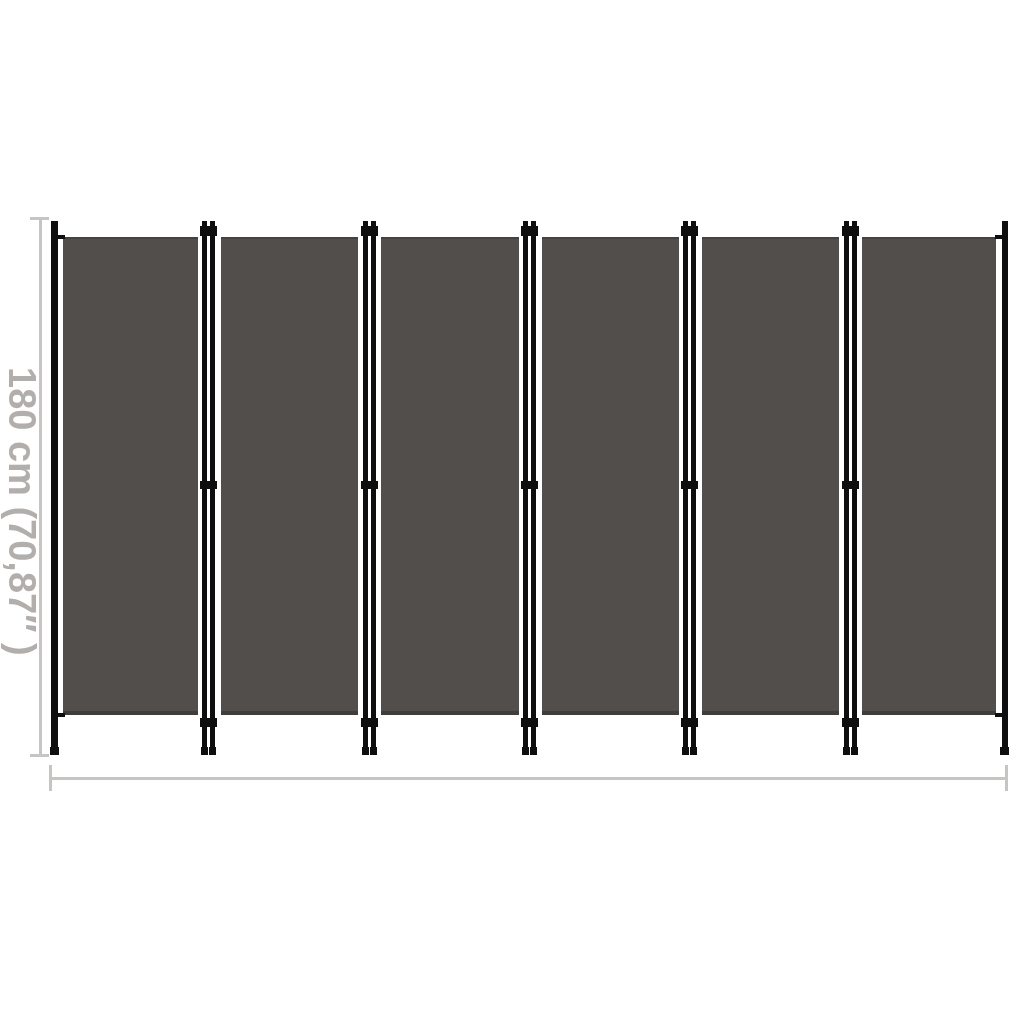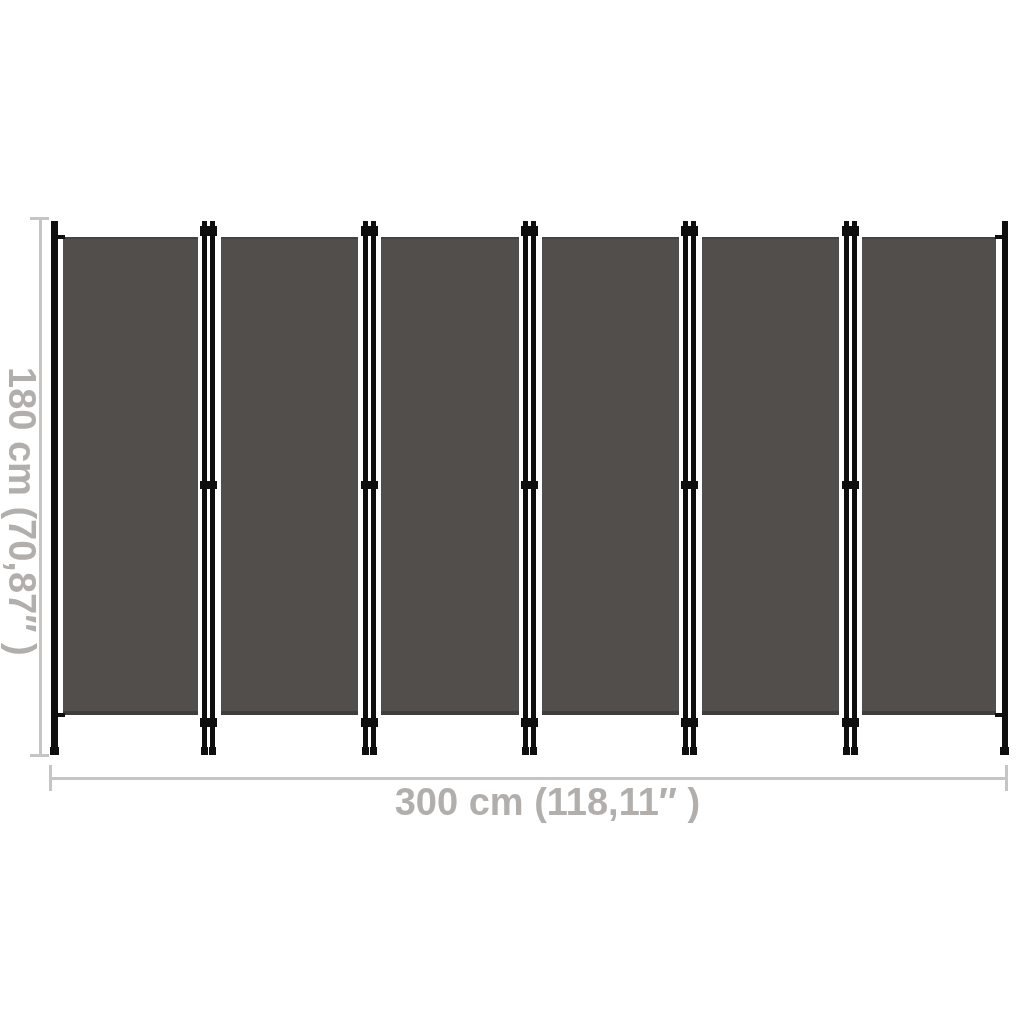--- a/index.html
+++ b/index.html
@@ -123,23 +123,20 @@
   <div class="dim dim-v-stem"></div>
   <div class="dim dim-v-cap-t"></div>
   <div class="dim dim-v-cap-b"></div>
   <div class="dim-label dim-label-v">
     <span>180 cm (70,87″ )</span>
   </div>
 
   <div class="dim dim-h-stem"></div>
   <div class="dim dim-h-cap-l"></div>
   <div class="dim dim-h-cap-r"></div>
-  <div class="dim-label dim-label-h">
-    <span>300 cm (118,11″ )</span>
-  </div>
 
   <div class="screen" id="screen">
       <div class="panel" style="left: 12px; width: 134.5px;"></div>
       <div class="panel" style="left: 169.5px; width: 137.5px;"></div>
       <div class="panel" style="left: 330px; width: 137.5px;"></div>
       <div class="panel" style="left: 490.5px; width: 137.5px;"></div>
       <div class="panel" style="left: 650.5px; width: 137.5px;"></div>
       <div class="panel" style="left: 811px; width: 133.5px;"></div>
       <div class="hinge" style="left: 151px;">
         <div class="post pl"></div>

